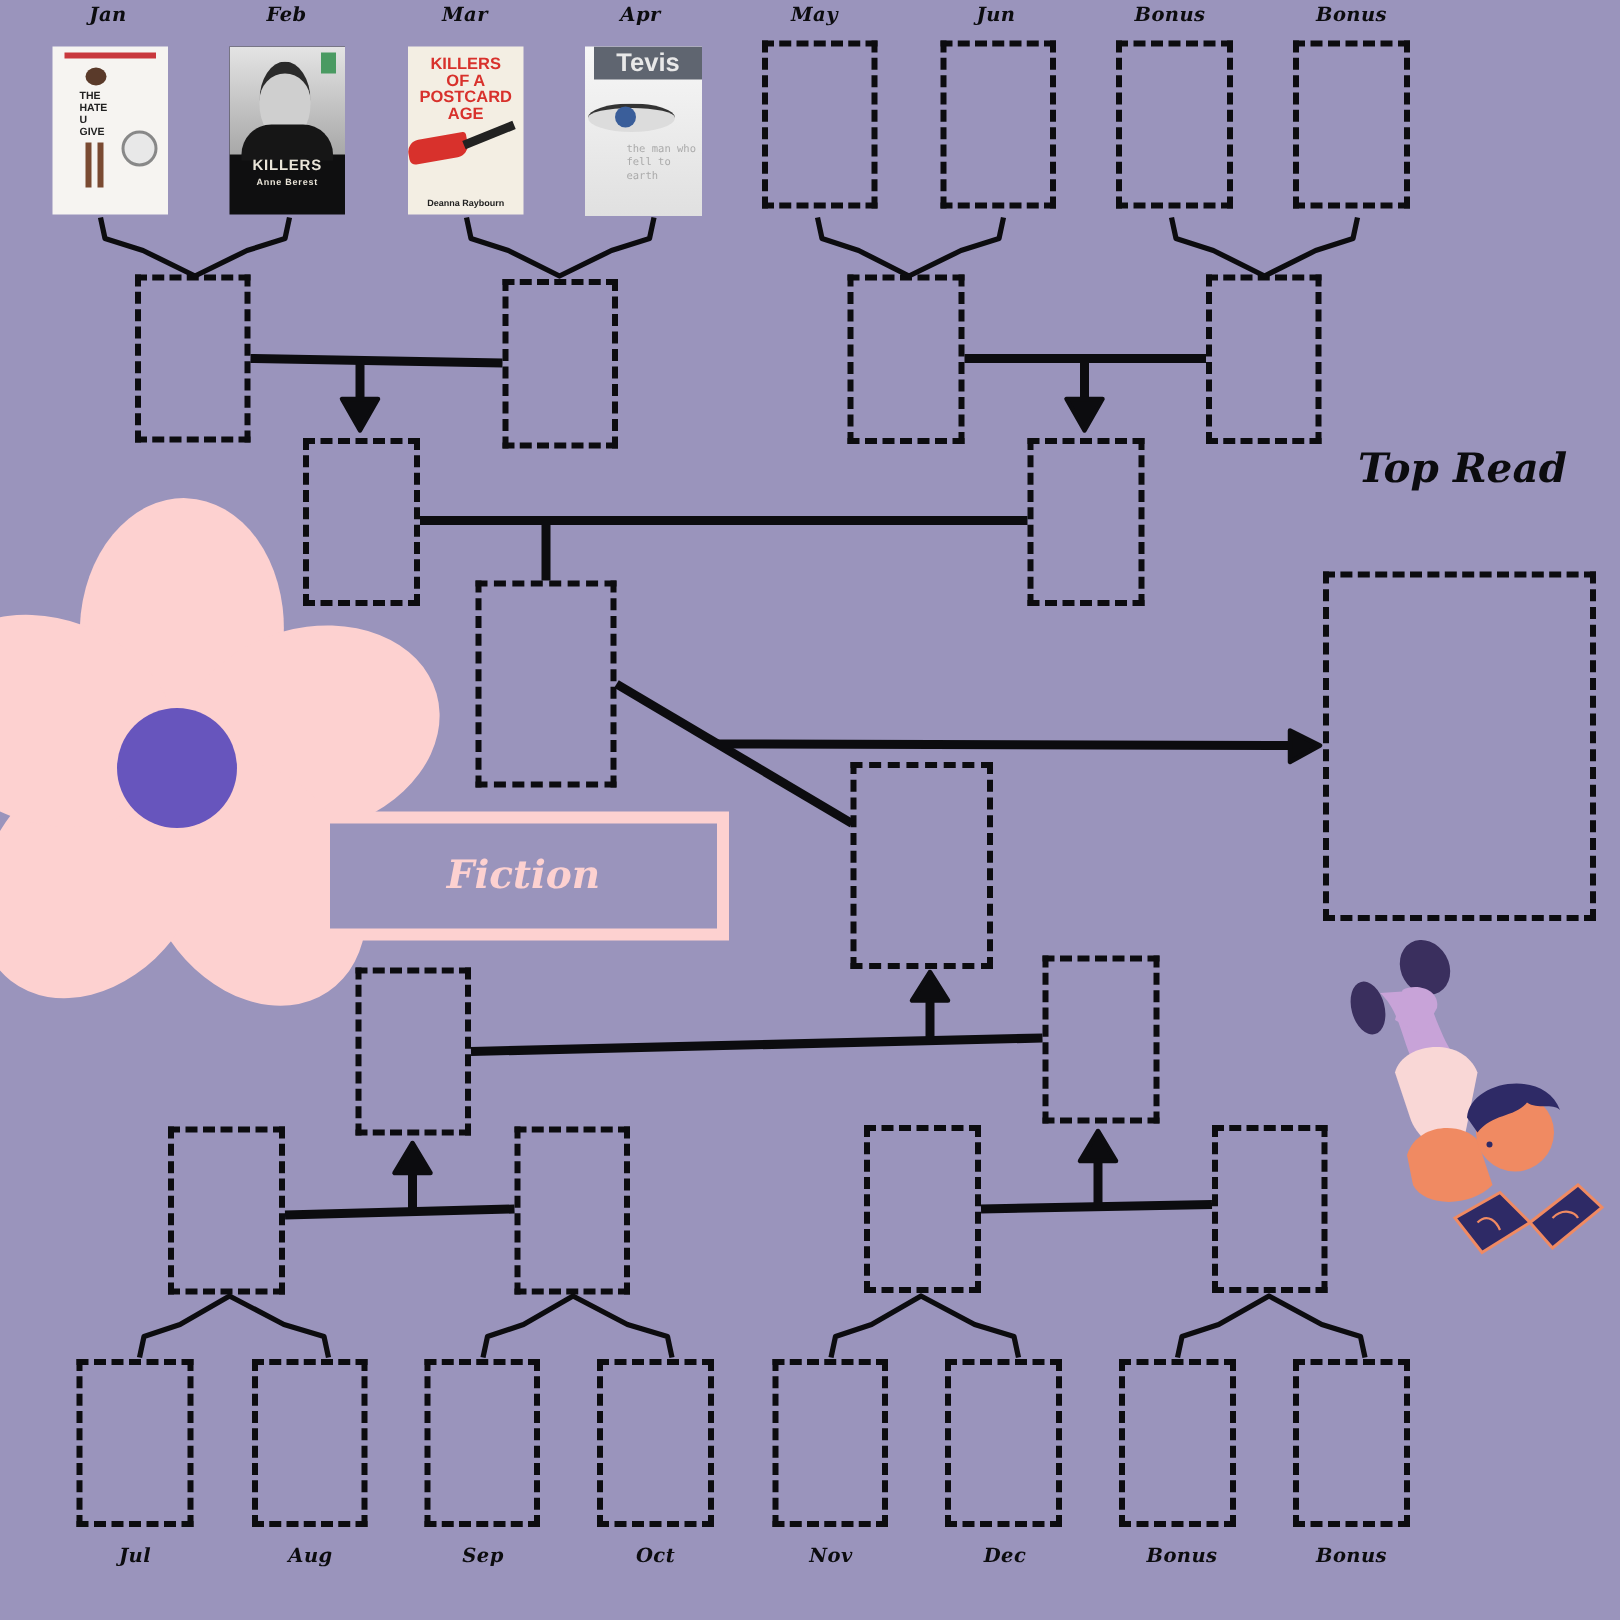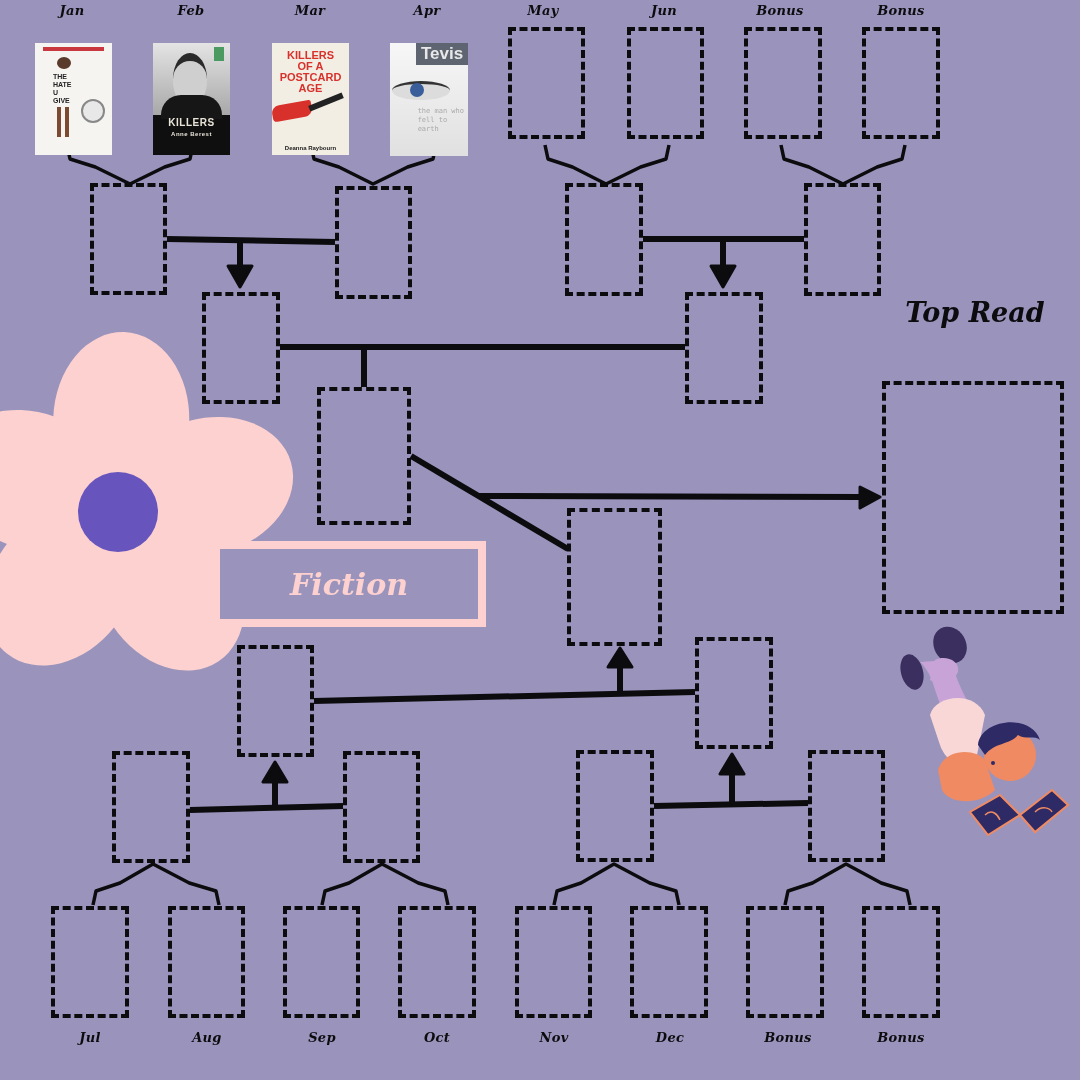--- a/index.html
+++ b/index.html
@@ -1,25 +1,25 @@
 <!DOCTYPE html>
 <html><head>
 <meta charset="utf-8">
 <style>
   html, body { margin:0; padding:0; }
   body { width:1080px; height:1080px; overflow:hidden; background:#9a94bc; position:relative; font-family:"DejaVu Serif", serif; }
   #stage { position:absolute; left:0; top:0; width:1080px; height:1080px; }
   .slot { position:absolute; box-sizing:border-box; border:4px dashed #0c0c0f; background:transparent; }
   .slot.cover { border:none; }
-  .cover-art { position:absolute; left:0; top:16px; width:100%; height:100%; box-sizing:border-box; overflow:hidden; display:flex; flex-direction:column; align-items:center; justify-content:center; text-align:center; }
+  .cover-art { position:absolute; left:0; top:4px; width:100%; height:100%; box-sizing:border-box; overflow:hidden; display:flex; flex-direction:column; align-items:center; justify-content:center; text-align:center; }
   .lbl { position:absolute; width:120px; text-align:center; font-family:"DejaVu Serif", serif; font-weight:bold; font-style:italic; font-size:13px; color:#0c0c0f; letter-spacing:0.3px; }
   .title { position:absolute; text-align:center; font-family:"DejaVu Serif", serif; font-weight:bold; font-style:italic; font-size:27px; color:#0c0c0f; line-height:41px; }
   .fiction { position:absolute; left:212px; top:541px; width:274px; height:86px; box-sizing:border-box; background:#fdd1d0; padding:8px; }
   .fiction-inner { width:100%; height:100%; background:#9a94bc; display:flex; align-items:center; justify-content:center; }
-  .fiction-text { font-family:"DejaVu Serif", serif; font-weight:bold; font-style:italic; font-size:30px; color:#fdd1d0; }
+  .fiction-text { font-family:"DejaVu Serif", serif; font-weight:bold; font-style:italic; font-size:26px; color:#fdd1d0; }
   svg { position:absolute; left:0; top:0; }
 </style>
 </head>
 <body>
 
 <div id="stage">
 
   <svg width="1080" height="1080" style="z-index:0">
     <g transform="translate(118,512)" id="flower-g">
         <ellipse cx="0" cy="-92" rx="68" ry="88" fill="#fdd1d0" transform="rotate(2)"></ellipse>
@@ -104,21 +104,21 @@
         <div>POSTCARD</div>
         <div>AGE</div>
       </div>
       <div style="position:absolute;top:60px;left:0;width:40px;height:16px;background:#d8312c;border-radius:8px 2px 8px 4px;transform:rotate(-10deg)"></div>
       <div style="position:absolute;top:56px;left:36px;width:36px;height:6px;background:#222;transform:rotate(-22deg)"></div>
       <div style="position:absolute;bottom:4px;left:2px;right:2px;font:bold 6px 'Liberation Sans',sans-serif;color:#222">Deanna Raybourn</div>
     </div>
   </div>
   <div class="slot cover" style="left:390px;top:27px;width:78px;height:113px;z-index:2">
     <div class="cover-art" style="background:linear-gradient(#f7f7f7,#e0e0e0);">
-      <div style="position:absolute;top:0;right:0;width:52px;height:22px;background:#5f6570;font:bold 17px 'Liberation Sans',sans-serif;color:#e8e8e8;line-height:22px">Tevis</div>
+      <div style="position:absolute;top:0;right:0;width:72px;height:22px;background:#5f6570;font:bold 17px 'Liberation Sans',sans-serif;color:#e8e8e8;line-height:22px">Tevis</div>
       <div style="position:absolute;top:38px;left:2px;width:58px;height:16px;border-radius:50%;background:#dcdcdc;border-top:3px solid #333"></div>
       <div style="position:absolute;top:40px;left:20px;width:14px;height:14px;border-radius:50%;background:#3a5e9a"></div>
       <div style="position:absolute;top:64px;right:4px;font:7px 'DejaVu Sans Mono',monospace;color:#aaa;text-align:left;line-height:9px">
         <div>the man who</div>
         <div>fell to</div>
         <div>earth</div>
       </div>
     </div>
   </div>
 

